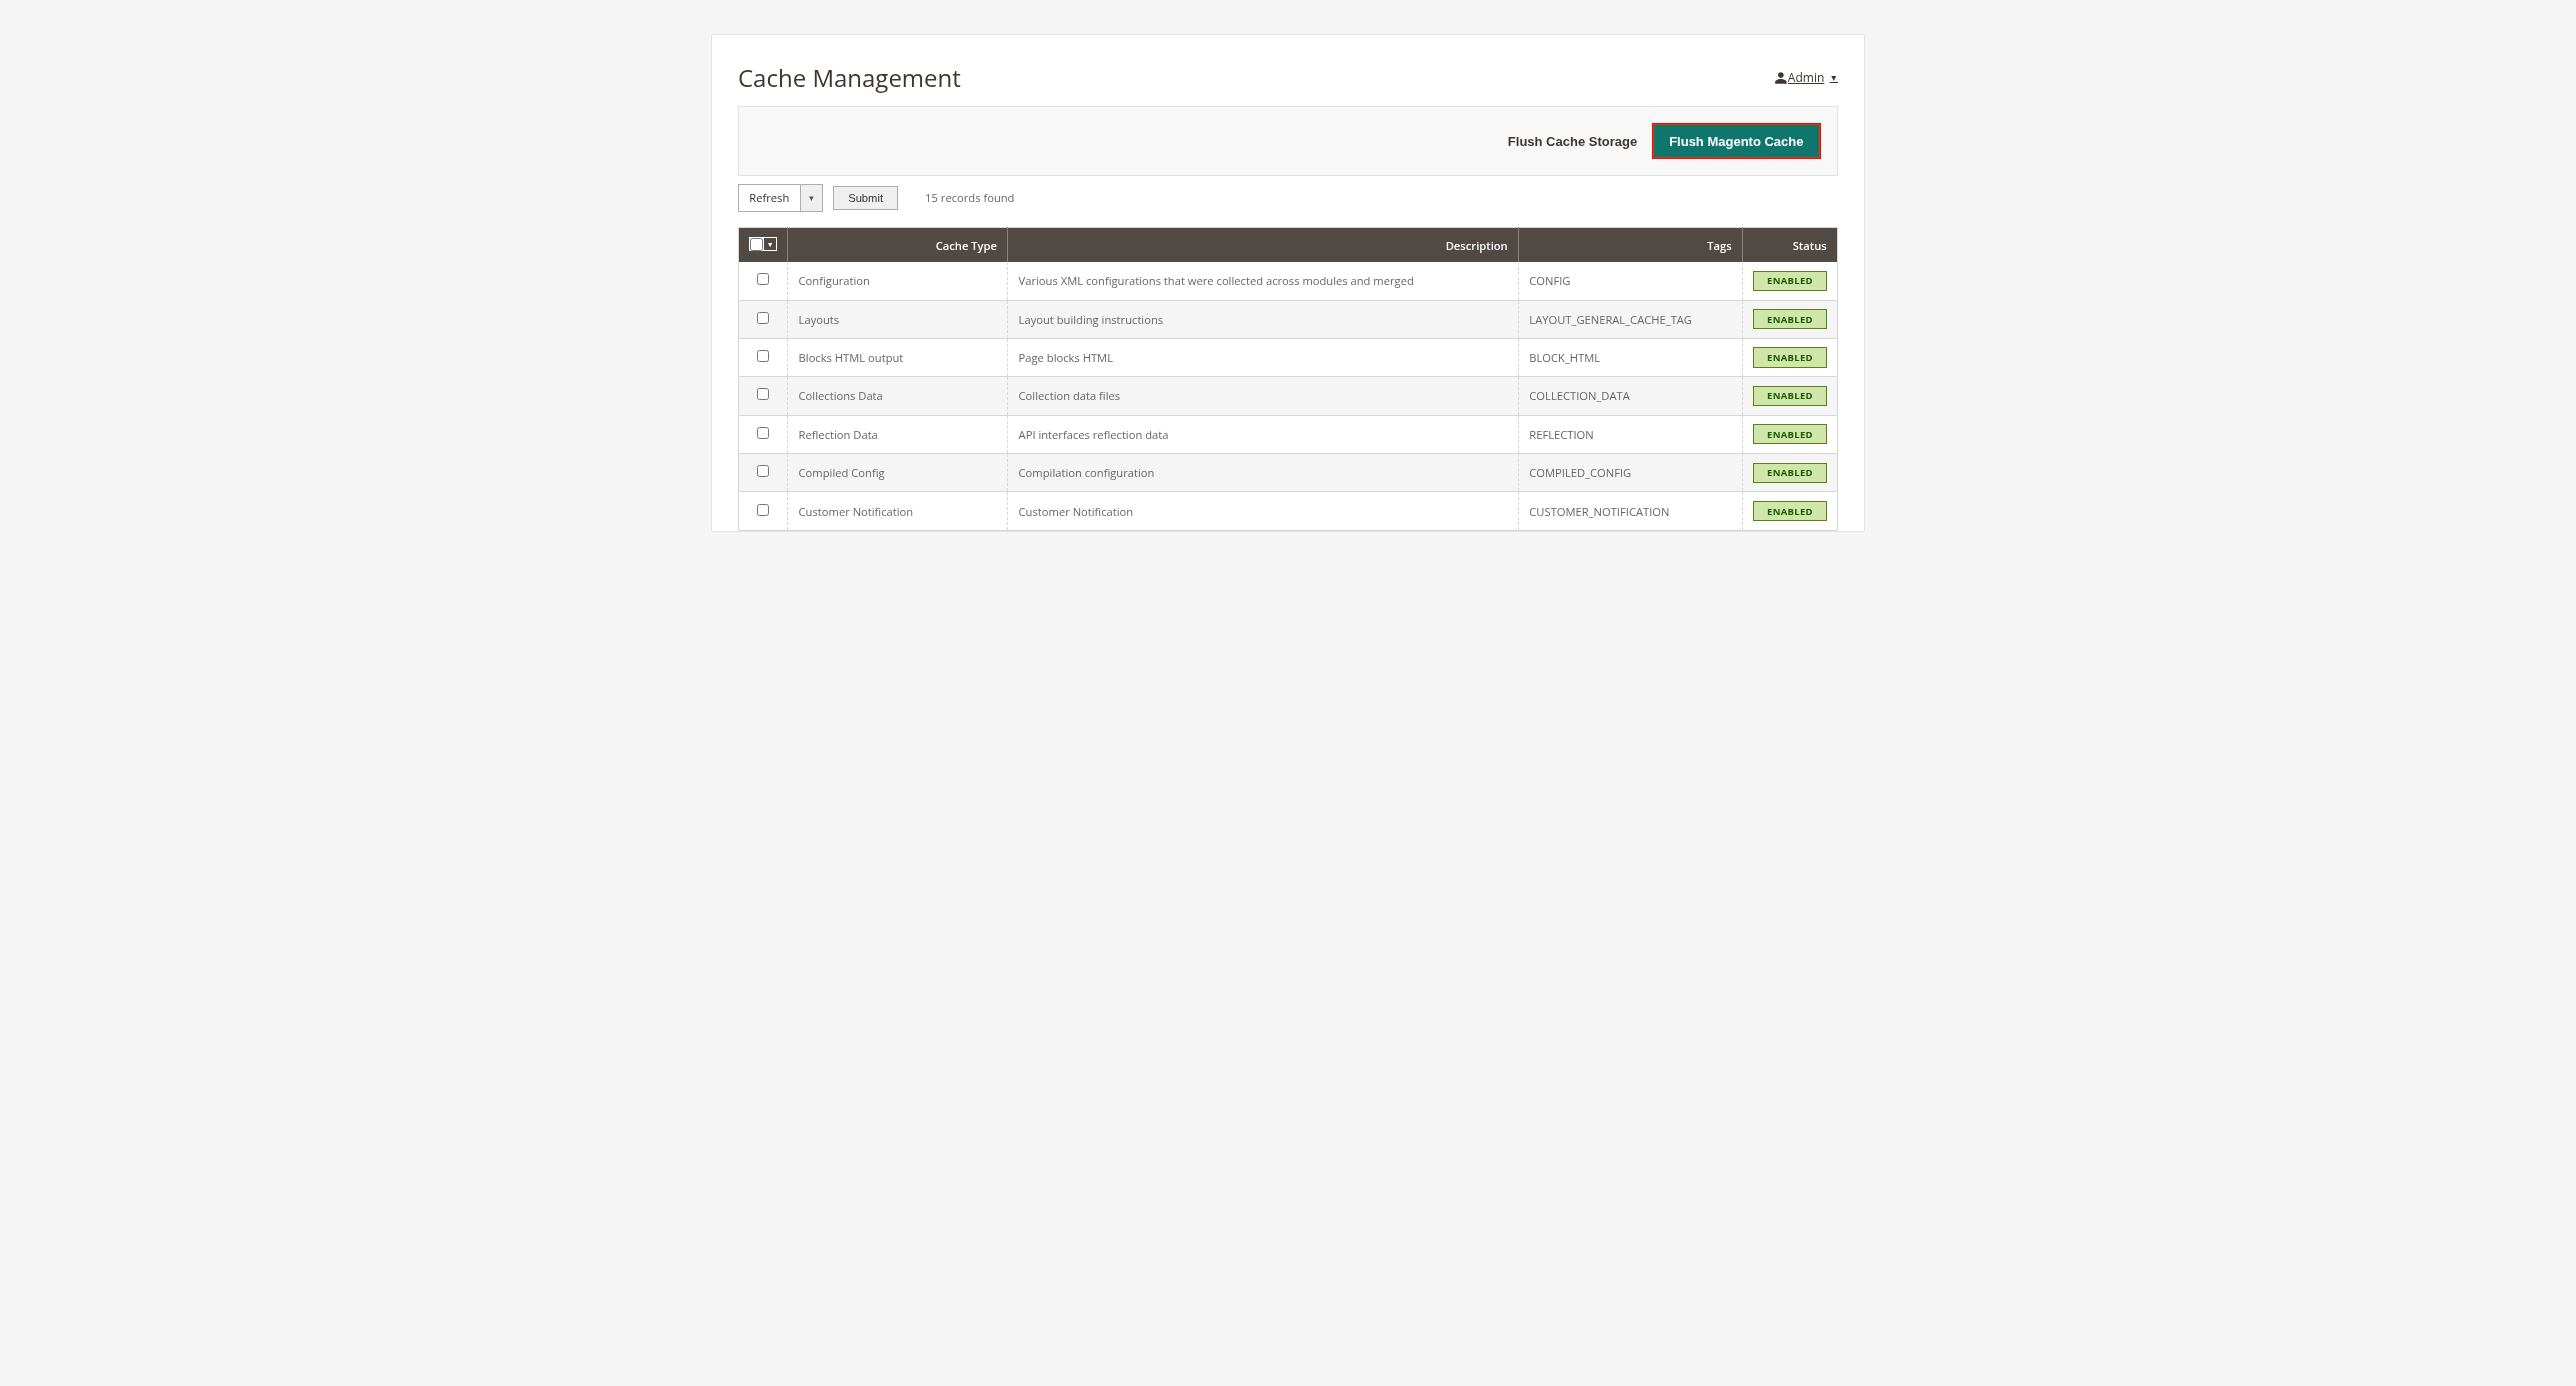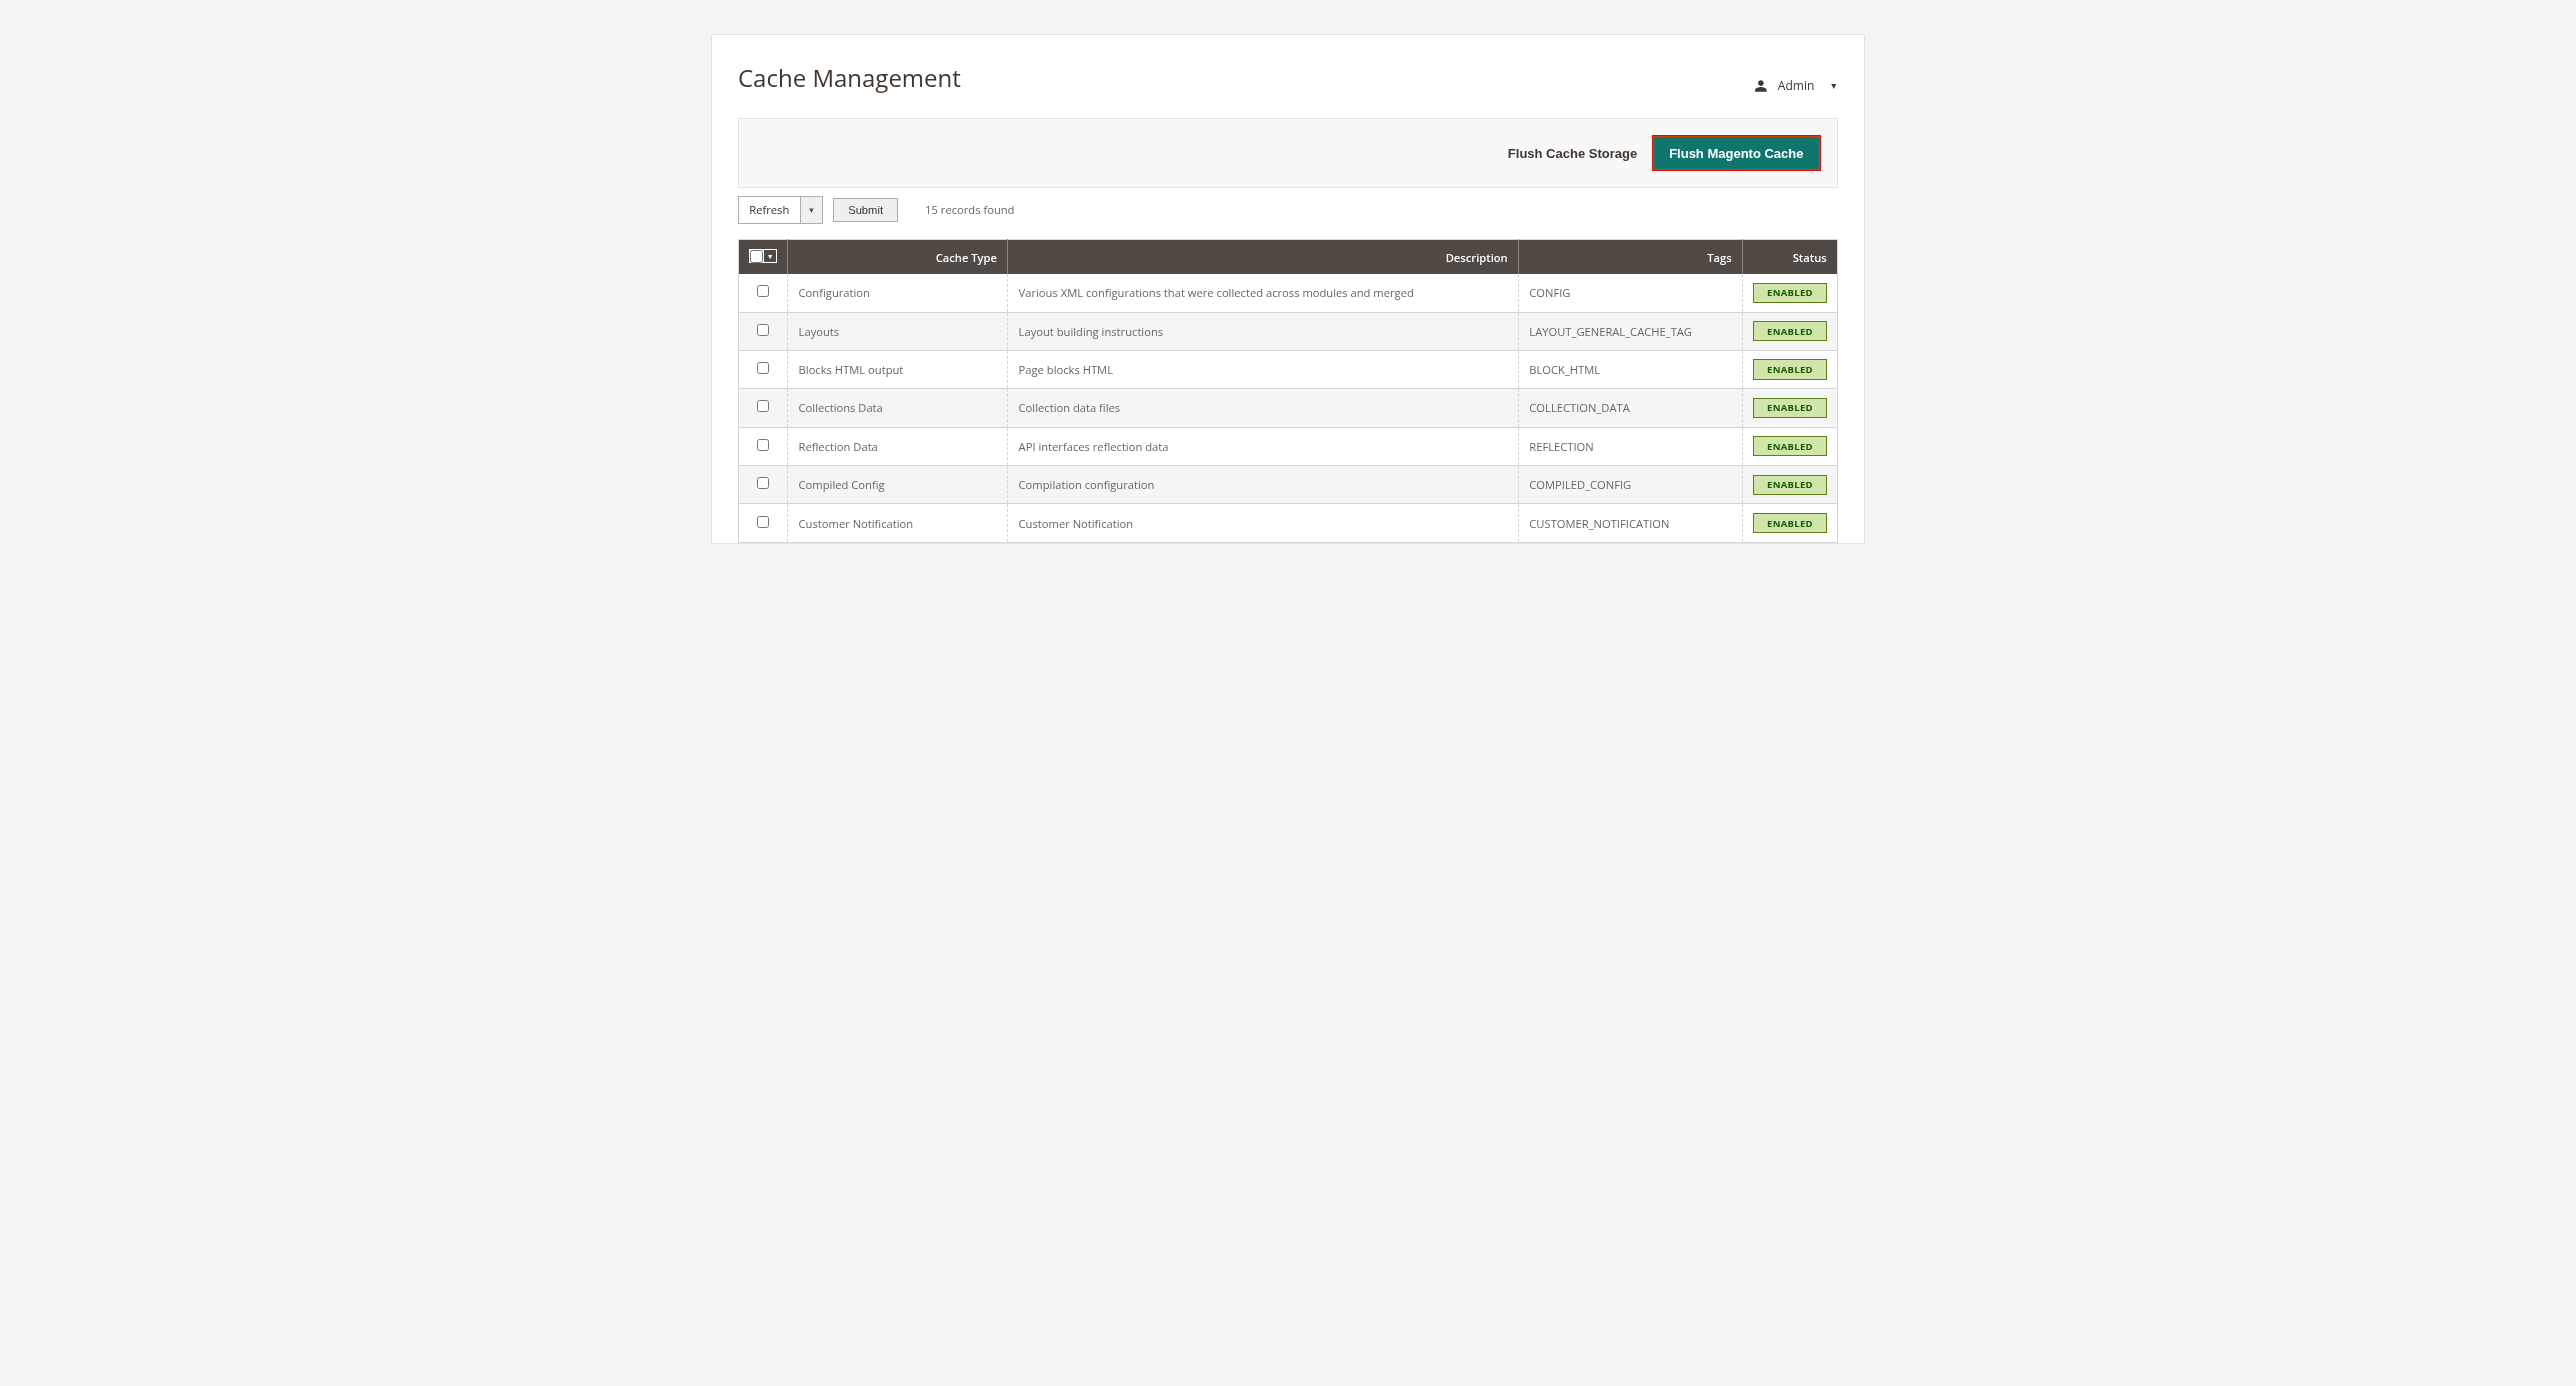--- a/index.html
+++ b/index.html
@@ -14,35 +14,36 @@
   background: #fff;
   border: 0.9px solid #e3e3e3;
   border-radius: 1.7px;
   max-width: 1154px;
   margin: 0 auto;
   padding: 26px 26px 0 26px;
 }
 .header-row {
   display: flex;
   justify-content: space-between;
-  align-items: flex-end;
-  margin-bottom: 24px;
+  align-items: center;
+  margin-bottom: 12px;
 }
 .page-title {
   font-size: 24px;
   font-weight: 400;
   color: #41362f;
 }
 .admin-user {
   display: flex;
   align-items: center;
-  gap: 10px;
+  gap: 0;
   color: #41362f;
   font-size: 12px;
   cursor: pointer;
+  text-decoration: underline;
 }
 .admin-user svg.person { width: 13.8px; height: 13.8px; fill: #41362f; }
 .admin-user .caret-down { font-size: 8.6px; color: #41362f; margin-left: 5.2px; }
 
 .action-bar {
   background: #f8f8f8;
   border: 0.9px solid #e3e3e3;
   padding: 17px;
   display: flex;
   justify-content: flex-end;

